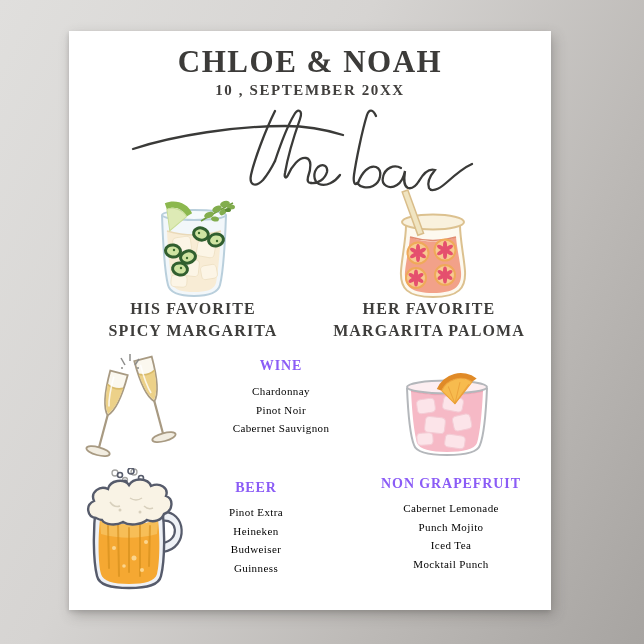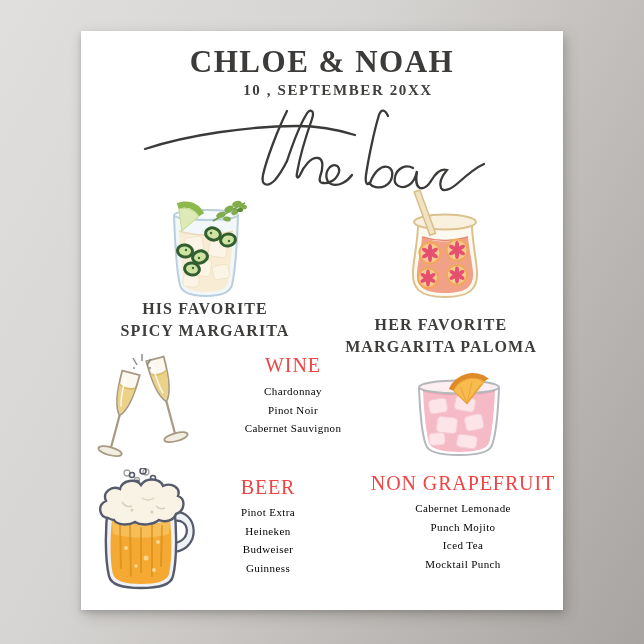--- a/index.html
+++ b/index.html
@@ -1,35 +1,35 @@
 <!DOCTYPE html>
 <html><head>
 <meta charset="utf-8">
 <style>
   html,body{margin:0;padding:0;}
   body{width:644px;height:644px;overflow:hidden;font-family:"Liberation Serif","DejaVu Serif",serif;}
   .scene{position:relative;width:644px;height:644px;
     background:linear-gradient(118deg,#e0dfdd 0%,#d6d4d2 38%,#bcb9b6 72%,#a7a4a1 100%);}
-  .poster{position:absolute;left:81px;top:31px;width:482px;height:579px;background:#ffffff;
+  .poster{position:absolute;left:69px;top:31px;width:482px;height:579px;background:#ffffff;
     box-shadow:-1px 2px 4px rgba(0,0,0,0.10), 3px 5px 12px rgba(70,66,62,0.30);}
   .abs{position:absolute;}
   .center{text-align:center;}
   .title{top:15px;left:0;width:482px;font-size:31px;font-weight:bold;letter-spacing:1.5px;color:#3c3b39;line-height:32px;}
-  .date{top:51px;left:0;width:482px;font-size:15px;font-weight:bold;letter-spacing:1.6px;color:#413f3d;line-height:17px;padding-left:16px;}
+  .date{top:51px;left:0;width:482px;font-size:15px;font-weight:bold;letter-spacing:1.6px;color:#413f3d;line-height:17px;}
   .script-svg{left:58px;top:74px;width:348px;height:90px;}
   .fav-label{width:240px;font-size:16px;font-weight:bold;letter-spacing:1.1px;color:#3e3d3b;line-height:22px;}
   .sec{font-size:16px;}
-  .sec .sec-heading{font-size:20px;font-weight:normal;letter-spacing:0.9px;color:#ef4444;line-height:21px;margin:0 0 5px 0;}
+  .sec .sec-heading{font-size:14px;font-weight:bold;letter-spacing:0.9px;color:#8b5cf6;line-height:21px;margin:0 0 5px 0;}
   .sec .menu-item{font-size:11px;letter-spacing:0.4px;color:#000000;line-height:18.5px;}
   .sec-wine{left:102px;top:324px;width:220px;}
   .sec-wine .sec-heading{margin-bottom:6px;}
   .sec-beer{left:96px;top:446px;width:182px;}
   .sec-nonalc{left:270px;top:442px;width:224px;}
   .label-his{left:4px;top:267px;}
-  .label-her{left:240px;top:267px;margin-top:16px;}
+  .label-her{left:240px;top:267px;}
   .ill{position:absolute;}
   .ill-margarita{left:72px;top:158px;width:110px;height:114px;}
   .ill-paloma{left:322px;top:158px;width:84px;height:116px;}
   .ill-champagne{left:6px;top:318px;width:114px;height:142px;}
   .ill-pink{left:328px;top:326px;width:98px;height:102px;}
   .ill-beer{left:15px;top:437px;width:110px;height:126px;}
   .visually-hidden{position:absolute;width:1px;height:1px;overflow:hidden;clip:rect(0 0 0 0);white-space:nowrap;}
 </style>
 </head>
 <body>

